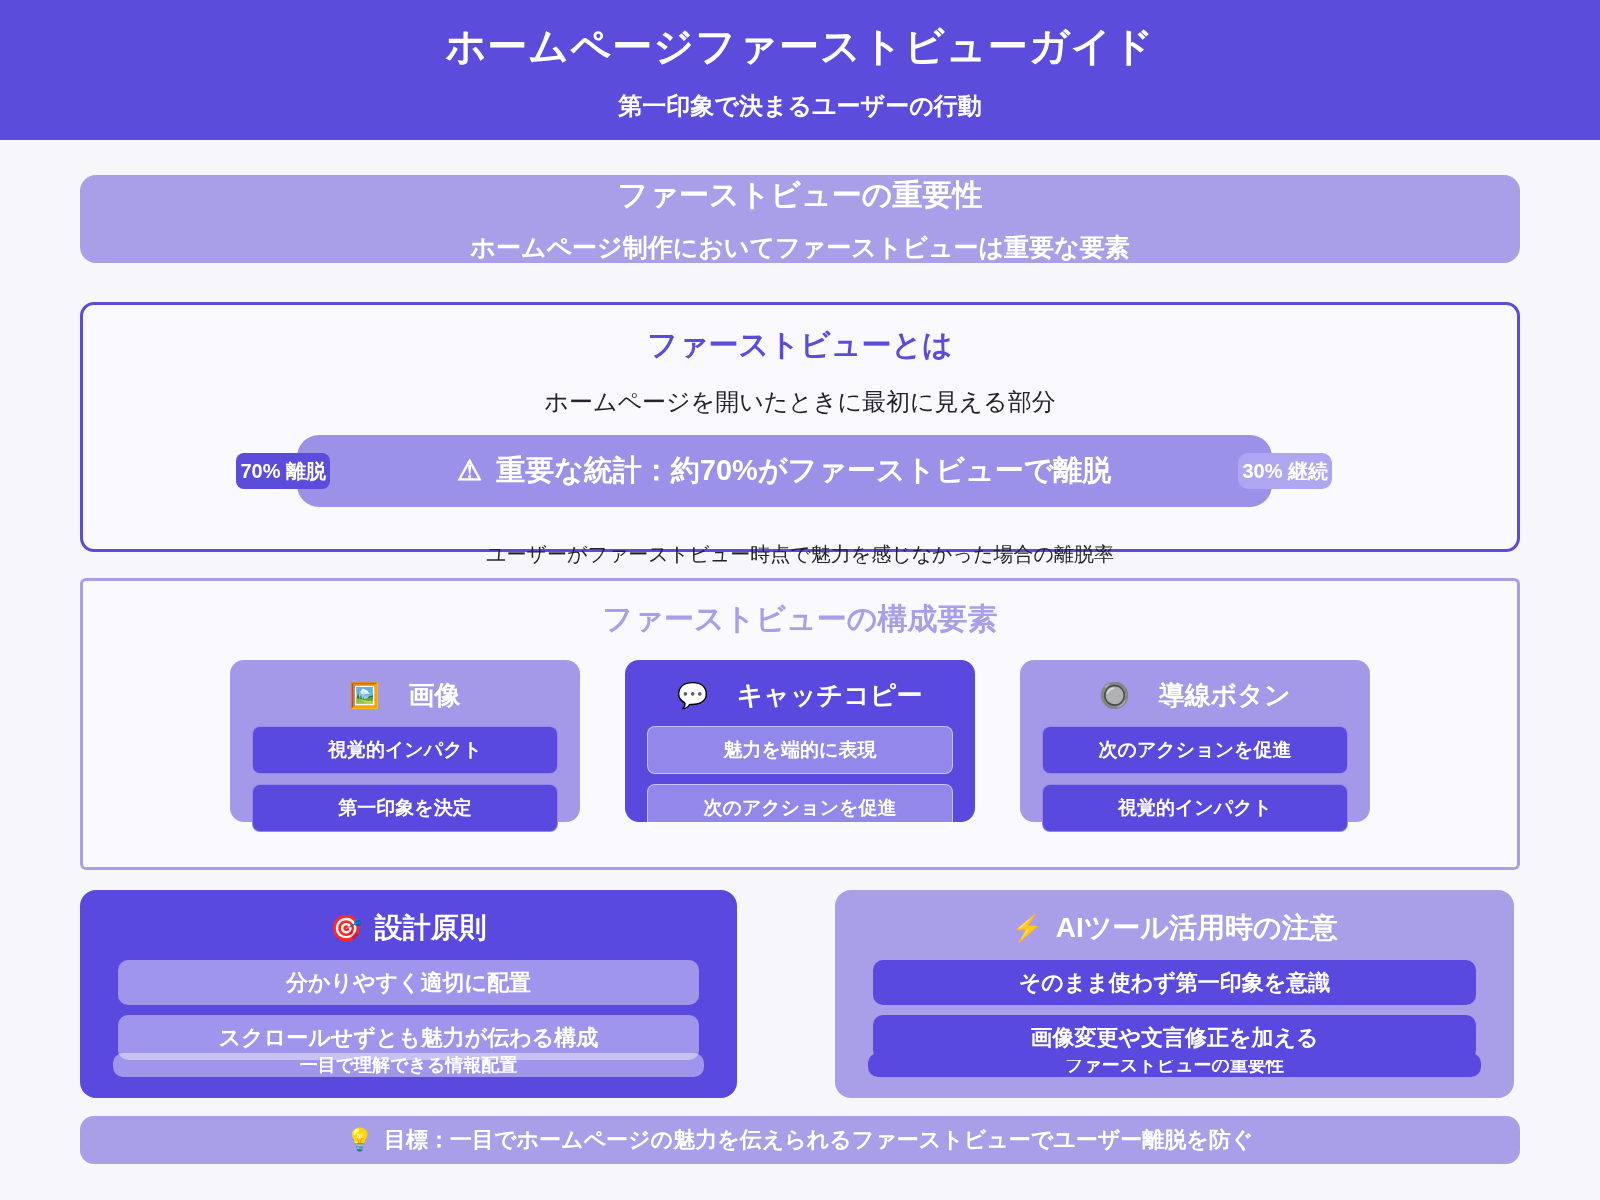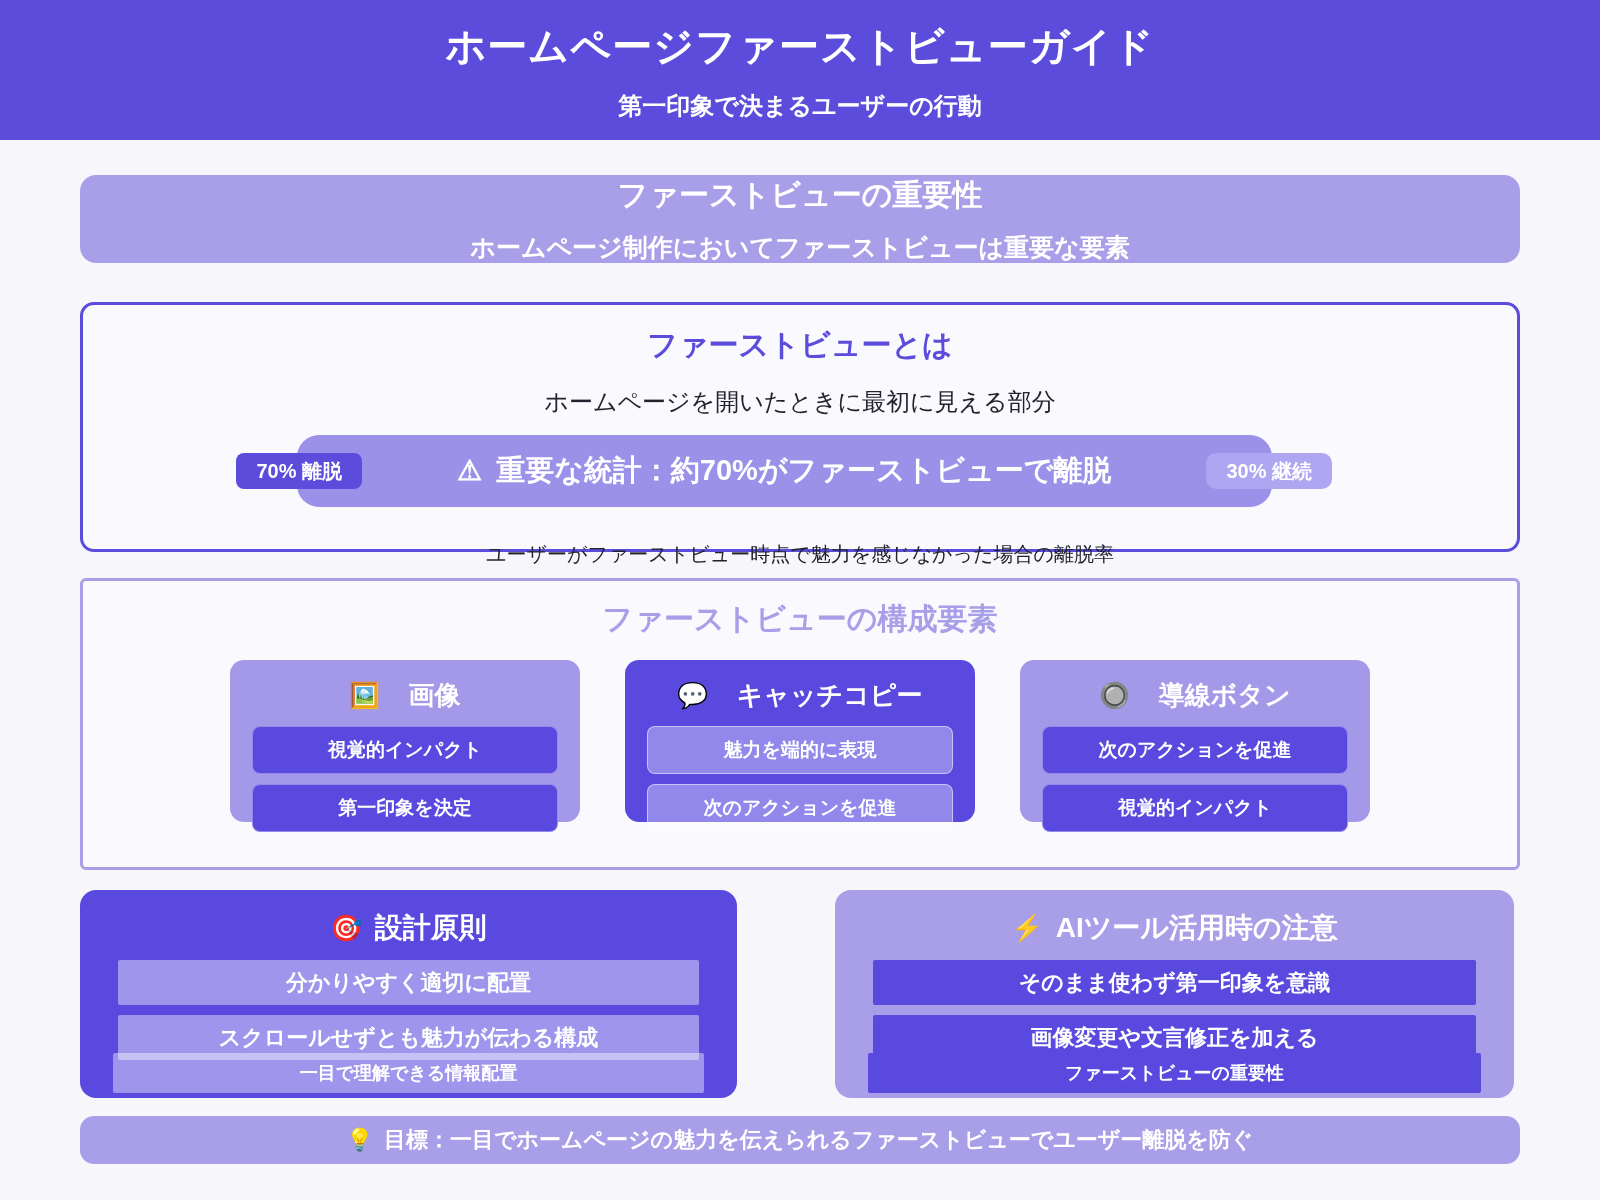--- a/index.html
+++ b/index.html
@@ -42,21 +42,21 @@
   .stat-row { position: relative; height: 72px; margin-top: 17px; }
   .stat-bar {
     position: absolute; left: 14.9%; right: 17.1%; top: 0; bottom: 0;
     background: var(--stat-bar, #9b91e8); border-radius: 22px;
     color: #fff; display: flex; align-items: center; justify-content: center; gap: 14px;
     font-size: 29px; font-weight: bold;
   }
   .warning-glyph { font-size: 28px; line-height: 1; }
   .badge {
     position: absolute; top: 50%; transform: translateY(-50%);
-    height: 36px; display: flex; align-items: center; padding: 0 20px;
+    height: 36px; display: flex; align-items: center; padding: 0 4px;
     border-radius: 8px; color: #fff; font-size: 20px; font-weight: bold; white-space: nowrap;
   }
   .badge-left  { left: 10.7%; background: var(--primary, #5b4cdb); z-index: 2; }
   .badge-right { right: 12.9%; background: var(--light-badge, #aea6f0); z-index: 1; border-radius: 10px; }
   .definition-caption { font-size: 20px; color: var(--text-dark, #23232d); margin-top: 34px; font-weight: 500; }
 
   
   .components {
     margin-top: 26px; height: 292px; border-radius: 6px;
     background: var(--panel-bg, #f9f9fe);
@@ -78,23 +78,23 @@
   .card.light .card-pill { background: var(--dark, #5a49df); border: 1px solid rgba(255,255,255,0.35); }
   .card.dark  .card-pill { background: rgba(255,255,255,0.34); border: 1px solid rgba(255,255,255,0.5); }
 
   
   .bottom-row { margin-top: 20px; display: flex; gap: 98px; }
   .box { height: 208px; border-radius: 16px; padding: 16px 38px 0; color: #fff; text-align: center; }
   .box-dark  { width: 657px; background: var(--dark, #5a49df); }
   .box-light { width: 679px; background: var(--light, #a89fe8); }
   .box-title { height: 44px; display: flex; align-items: center; justify-content: center; gap: 12px; font-size: 28px; font-weight: bold; }
   .box-icon { font-size: 26px; line-height: 1; }
-  .pill { border-radius: 2px; display: flex; align-items: center; justify-content: center; font-weight: bold; position: relative; }
+  .pill { border-radius: 10px; display: flex; align-items: center; justify-content: center; font-weight: bold; position: relative; }
   .pill-main { height: 45px; font-size: 22px; margin-top: 10px; z-index: 1; }
-  .pill-note { height: 40px; font-size: 18px; margin-top: -7px; width: calc(100% + 10px); margin-left: -5px; z-index: 0; }
+  .pill-note { height: 24px; font-size: 18px; margin-top: -7px; width: calc(100% + 10px); margin-left: -5px; z-index: 0; }
   .box-dark  .pill { background: rgba(255,255,255,0.42); color: #fff; }
   .box-light .pill { background: var(--dark, #5a49df); color: #fff; }
 
   
   .goal-bar {
     margin-top: 18px; height: 48px; border-radius: 14px;
     background: var(--light, #a89fe8); color: #fff;
     display: flex; align-items: center; justify-content: center; gap: 10px;
     font-size: 22px; font-weight: bold;
   }

